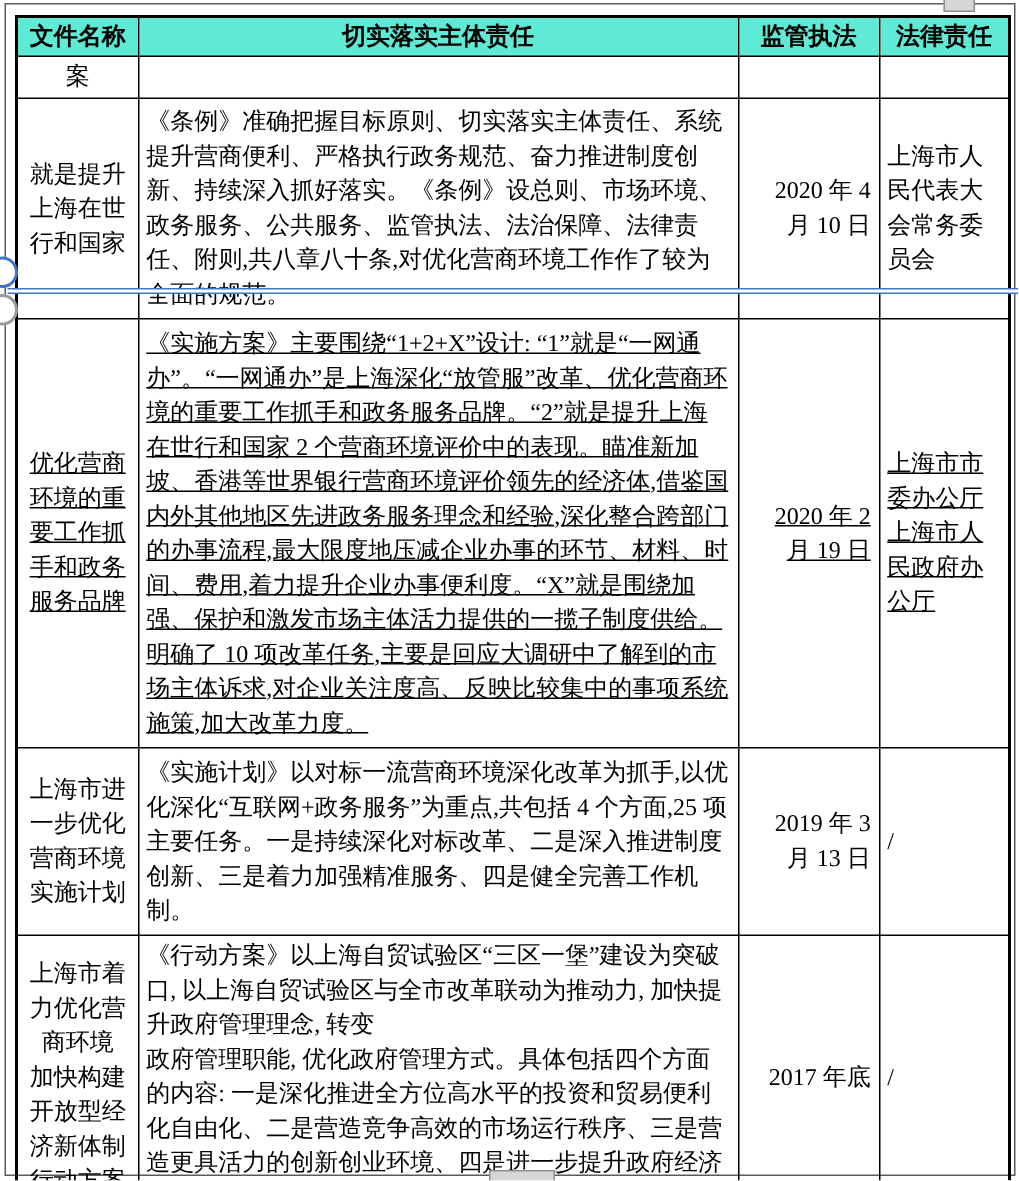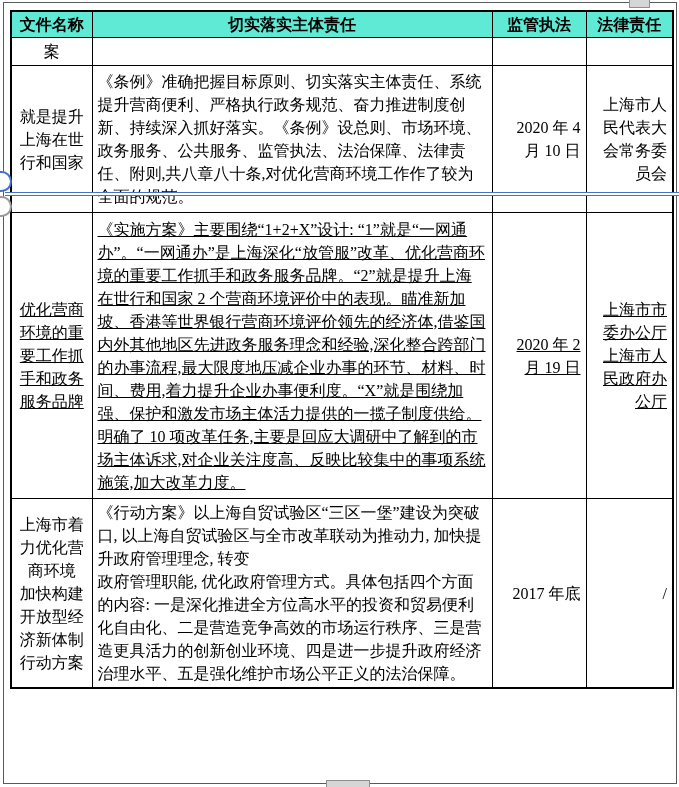--- a/index.html
+++ b/index.html
@@ -10,21 +10,21 @@
   table.policy{position:absolute;left:10px;top:10px;width:662px;
                border-collapse:collapse;table-layout:fixed;
                border:2px solid #000;}
   table.policy td{border:1px solid #000;vertical-align:middle;
                   font-size:16px;line-height:23px;overflow:hidden;}
   td.hd{background:#5eead4;font-weight:bold;text-align:center;
         height:22px;line-height:20px;border-bottom:2px solid #000;}
   td.name{ text-align:center;padding:0 2px;white-space:pre-line;}
   td.content{padding:2px 5px;text-align:left;white-space:pre-line;margin-left:12px;}
   td.date{text-align:right;padding:0 5px;}
-  td.unit{text-align:right;padding:0 5px;white-space:pre-line;}
+  td.unit{text-align:left;padding:0 5px;white-space:pre-line;}
   tr.r-an td{height:23px;}
   tr.r1 td{height:142px;}
   tr.r2 td{height:281px;text-decoration:underline;}
   tr.r3 td{height:120px;}
   tr.r4 td{height:179px;}
   
   .sel-line{position:absolute;left:5px;top:192px;width:674px;height:2px;
             border-top:1px solid #4472c4;border-bottom:1px solid #4472c4;
             background:#fff;z-index:5;}
   .handle-circle{position:absolute;width:17px;height:17px;border-radius:50%;
@@ -73,20 +73,26 @@
       </tr>
 
       <tr class="r2">
         <td class="name">优化营商环境的重要工作抓手和政务服务品牌</td>
         <td class="content">《实施方案》主要围绕“1+2+X”设计: “1”就是“一网通办”。“一网通办”是上海深化“放管服”改革、优化营商环境的重要工作抓手和政务服务品牌。“2”就是提升上海在世行和国家 2 个营商环境评价中的表现。瞄准新加坡、香港等世界银行营商环境评价领先的经济体,借鉴国内外其他地区先进政务服务理念和经验,深化整合跨部门的办事流程,最大限度地压减企业办事的环节、材料、时间、费用,着力提升企业办事便利度。“X”就是围绕加强、保护和激发市场主体活力提供的一揽子制度供给。明确了 10 项改革任务,主要是回应大调研中了解到的市场主体诉求,对企业关注度高、反映比较集中的事项系统施策,加大改革力度。</td>
         <td class="date">2020 年 2 月 19 日</td>
         <td class="unit">上海市市委办公厅
 上海市人民政府办公厅</td>
       </tr>
 
+      <tr class="r3">
+        <td class="name">上海市进一步优化营商环境实施计划</td>
+        <td class="content">《实施计划》以对标一流营商环境深化改革为抓手,以优化深化“互联网+政务服务”为重点,共包括 4 个方面,25 项主要任务。一是持续深化对标改革、二是深入推进制度创新、三是着力加强精准服务、四是健全完善工作机制。</td>
+        <td class="date">2019 年 3 月 13 日</td>
+        <td class="unit">/</td>
+      </tr>
 
       <tr class="r4">
         <td class="name">上海市着力优化营商环境
 加快构建开放型经济新体制行动方案</td>
         <td class="content">《行动方案》以上海自贸试验区“三区一堡”建设为突破口, 以上海自贸试验区与全市改革联动为推动力, 加快提升政府管理理念, 转变
 政府管理职能, 优化政府管理方式。具体包括四个方面的内容: 一是深化推进全方位高水平的投资和贸易便利化自由化、二是营造竞争高效的市场运行秩序、三是营造更具活力的创新创业环境、四是进一步提升政府经济治理水平、五是强化维护市场公平正义的法治保障。</td>
         <td class="date">2017 年底</td>
         <td class="unit">/</td>
       </tr>
     </tbody>

